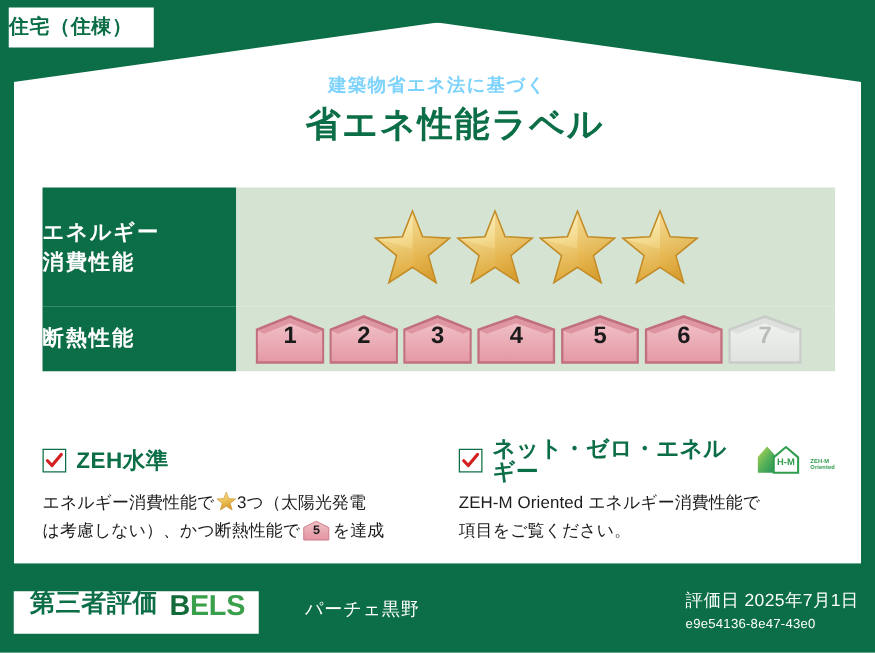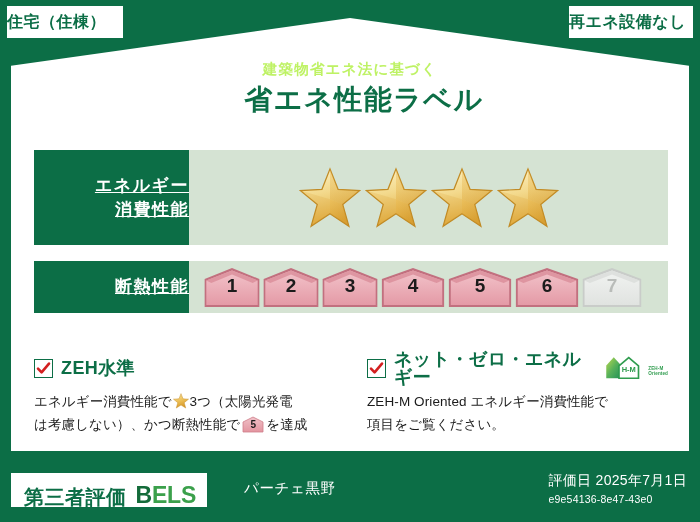--- a/index.html
+++ b/index.html
@@ -39,46 +39,45 @@
   }
   #badge-house-type{ left:7px; top:6px; width:116px; height:32px; }
   #badge-renewable { right:7px; top:6px; width:124px; height:32px; }
 
   
   #title-block{
     position:absolute; left:0; right:0; top:62px;
     text-align:center; z-index:5;
   }
   #title-sub{
-    font-size:14.5px; font-weight:bold; color:#bef264;
+    font-size:14.5px; font-weight:bold; color:#7dd3fc;
     letter-spacing:1.2px; line-height:1.1;
   }
   #title-main{
     font-size:28px; font-weight:bold; color:#0c6e46;
     letter-spacing:1.5px; margin-top:7px; line-height:1.1;margin-left:28px;
   }
 
   
   #rows{
     position:absolute; left:34px; top:150px;
     width:634px; z-index:5;
   }
   .perf-row{ display:flex; align-items:stretch; }
   #row-energy{ height:95px; }
-  #row-insul{ height:52px; margin-top:16px; }
+  #row-insul{ height:52px; margin-top:0; }
 
   .row-label{
     background:#0c6e46; color:#ffffff;
     width:155px; flex:0 0 155px;
     display:flex; flex-direction:column;
-    align-items:flex-end; justify-content:center;
+    align-items:flex-start; justify-content:center;
     font-weight:bold; font-size:17px;
     line-height:1.38; letter-spacing:1.5px;
     text-align:center;
-    text-decoration:underline;
   }
   .row-body{
     flex:1 1 auto;
     background:#d5e3d3;
     display:flex; align-items:center;
   }
   #row-energy .row-body{ justify-content:center; gap:4px; }
   #row-insul  .row-body{ padding-left:14px; gap:1px; }
 
   
@@ -150,21 +149,21 @@
   }
 
   
   #footer{
     position:absolute; left:0; right:0; bottom:0;
     height:61px; z-index:5;
   }
   #footer-belsbox{
     position:absolute; left:11px; top:12px;
     height:34px; background:#ffffff;
-    display:flex; align-items:flex-end;
+    display:flex; align-items:flex-start;
     padding:0 11px 0 13px;
   }
   #footer-thirdparty{
     font-size:20px; font-weight:bold; color:#0c6e46;
     letter-spacing:0.5px; line-height:1;
   }
   #bels-wordmark{
     font-size:23px; font-weight:bold; line-height:1;
     margin-left:9px; letter-spacing:-0.2px;
   }
@@ -189,23 +188,20 @@
 </style>
 </head>
 <body>
 
 <div id="label-root">
 
   <div id="white-panel"></div>
 
   <div class="corner-badge" id="badge-house-type">
     <span>住宅（住棟）</span>
-  </div>
-  <div class="corner-badge" id="badge-renewable">
-    <span>再エネ設備なし</span>
   </div>
 
   <div id="title-block">
     <div id="title-sub">建築物省エネ法に基づく</div>
     <div id="title-main">省エネ性能ラベル</div>
   </div>
 
   <div id="rows">
 
     <div class="perf-row" id="row-energy">

